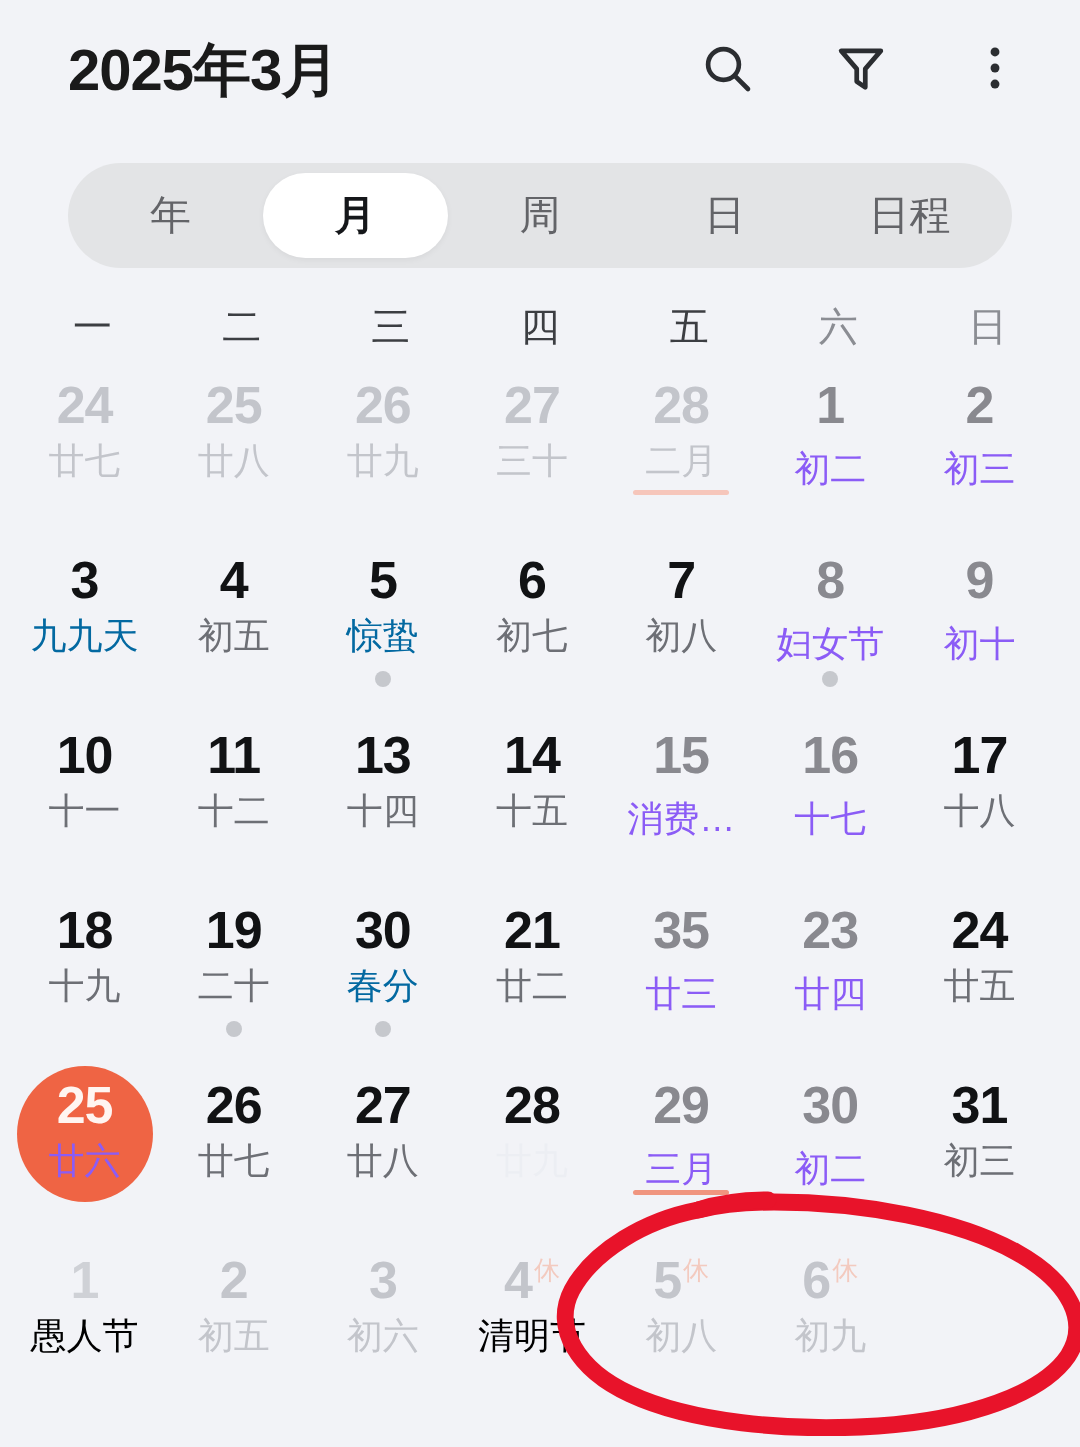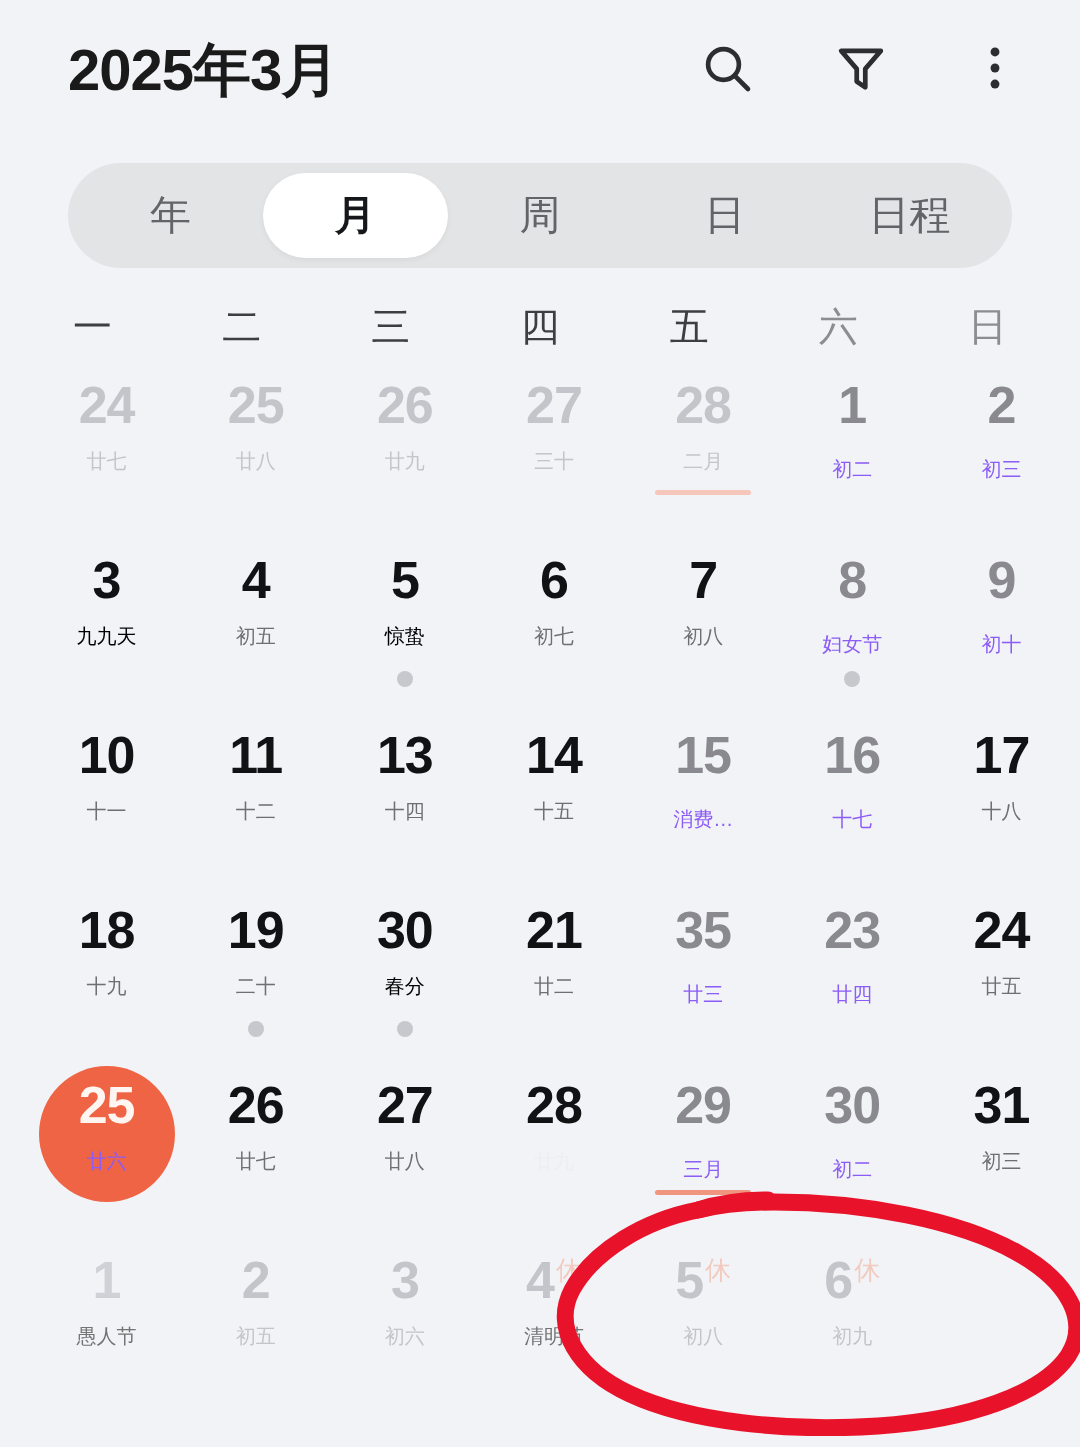--- a/index.html
+++ b/index.html
@@ -102,21 +102,21 @@
     text-align: center;
     font-size: 39px;
     color: #3c3e42;
   }
   .weekday.wend { color: #8b8d93; }
 
   
   .grid {
     position: absolute;
     top: 372px;
-    left: 32px;
+    left: 10px;
     width: 1044px;
     display: grid;
     grid-template-columns: repeat(7, 1fr);
     grid-auto-rows: 175px;
   }
   .cell {
     position: relative;
     display: flex;
     flex-direction: column;
     align-items: center;
@@ -132,39 +132,39 @@
   }
   .daynum {
     font-size: 52px;
     font-weight: bold;
     color: #111214;
     line-height: 58px;
     letter-spacing: -1px;
   }
   .lunar {
     margin-top: 4px;
-    font-size: 20px;
+    font-size: 36px;
     color: #6d6f75;
     line-height: 38px;
     white-space: nowrap;
   }
 
   
   .cell.wend .daynum { color: #89898f; }
   .cell.wend .lunar  { color: #8b5cf6; margin-top: 12px; }
 
   
   .cell.out .daynum { color: #c3c5cb; font-weight: bold; }
   .cell.out .lunar  { color: #c3c5cb; }
   .cell.out.faded .daynum { color: #cfd1d6; }
   .cell.out.faded .lunar  { color: #d7d9de; }
 
   
-  .lunar.fest { color: #000000; }
-  .cell.out .lunar.fest { color: #737373; }
+  .lunar.fest { color: #0369a1; }
+  .cell.out .lunar.fest { color: #000000; }
 
   
   .lunar.ghost { color: #eceef3; }
 
   
   .today-circle {
     position: absolute;
     top: -6px;
     left: 50%;
     transform: translateX(-50%);

